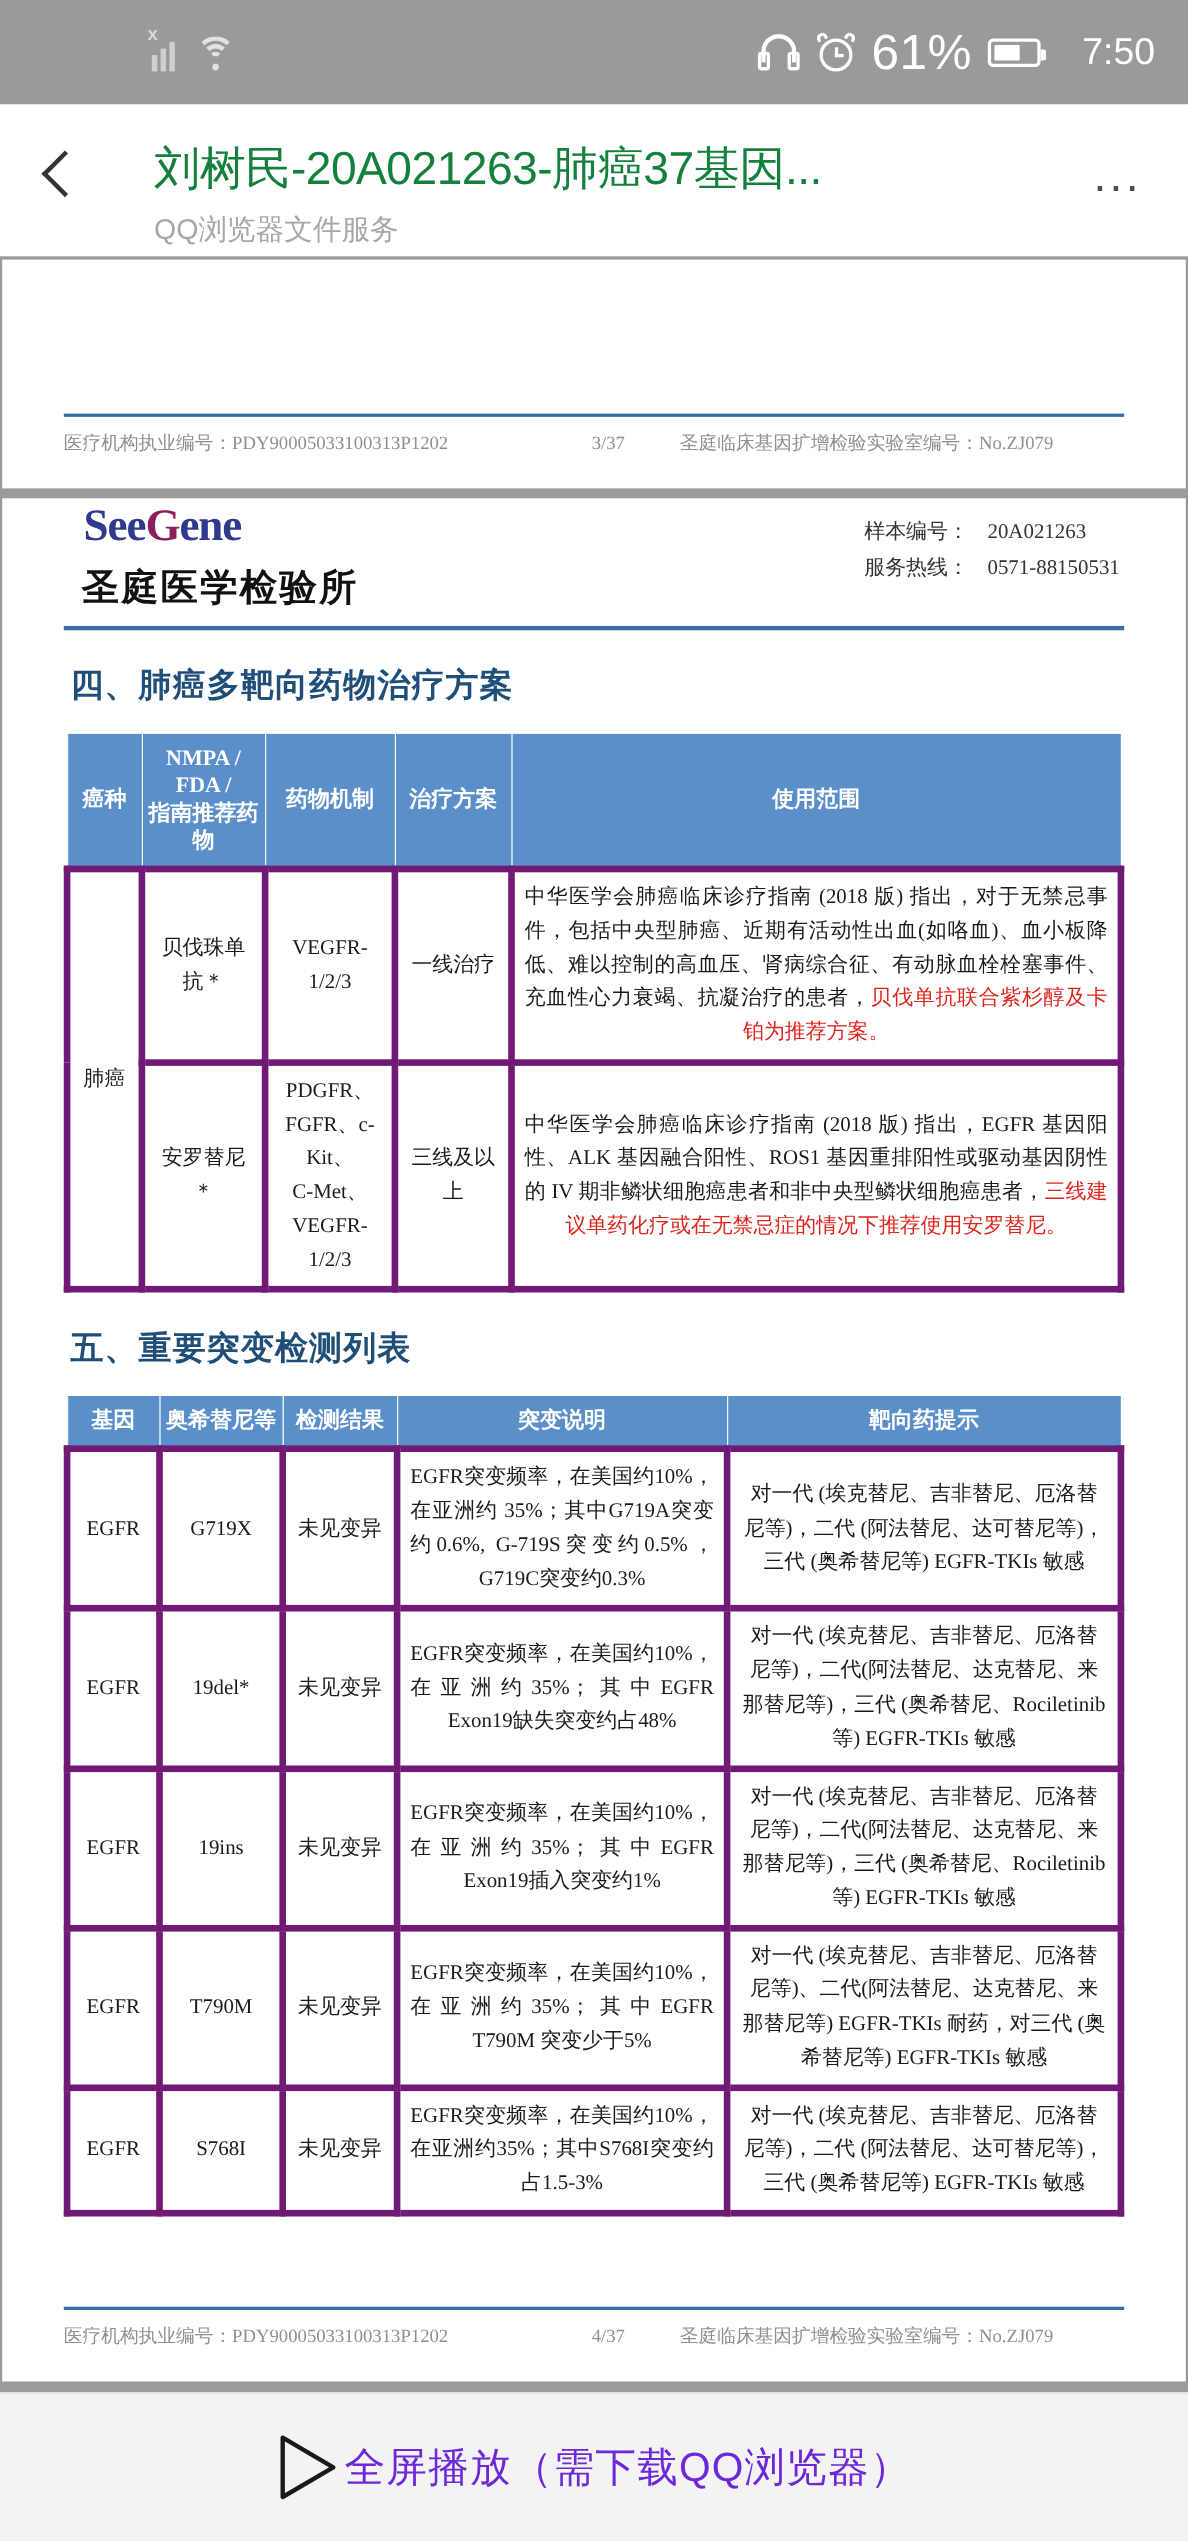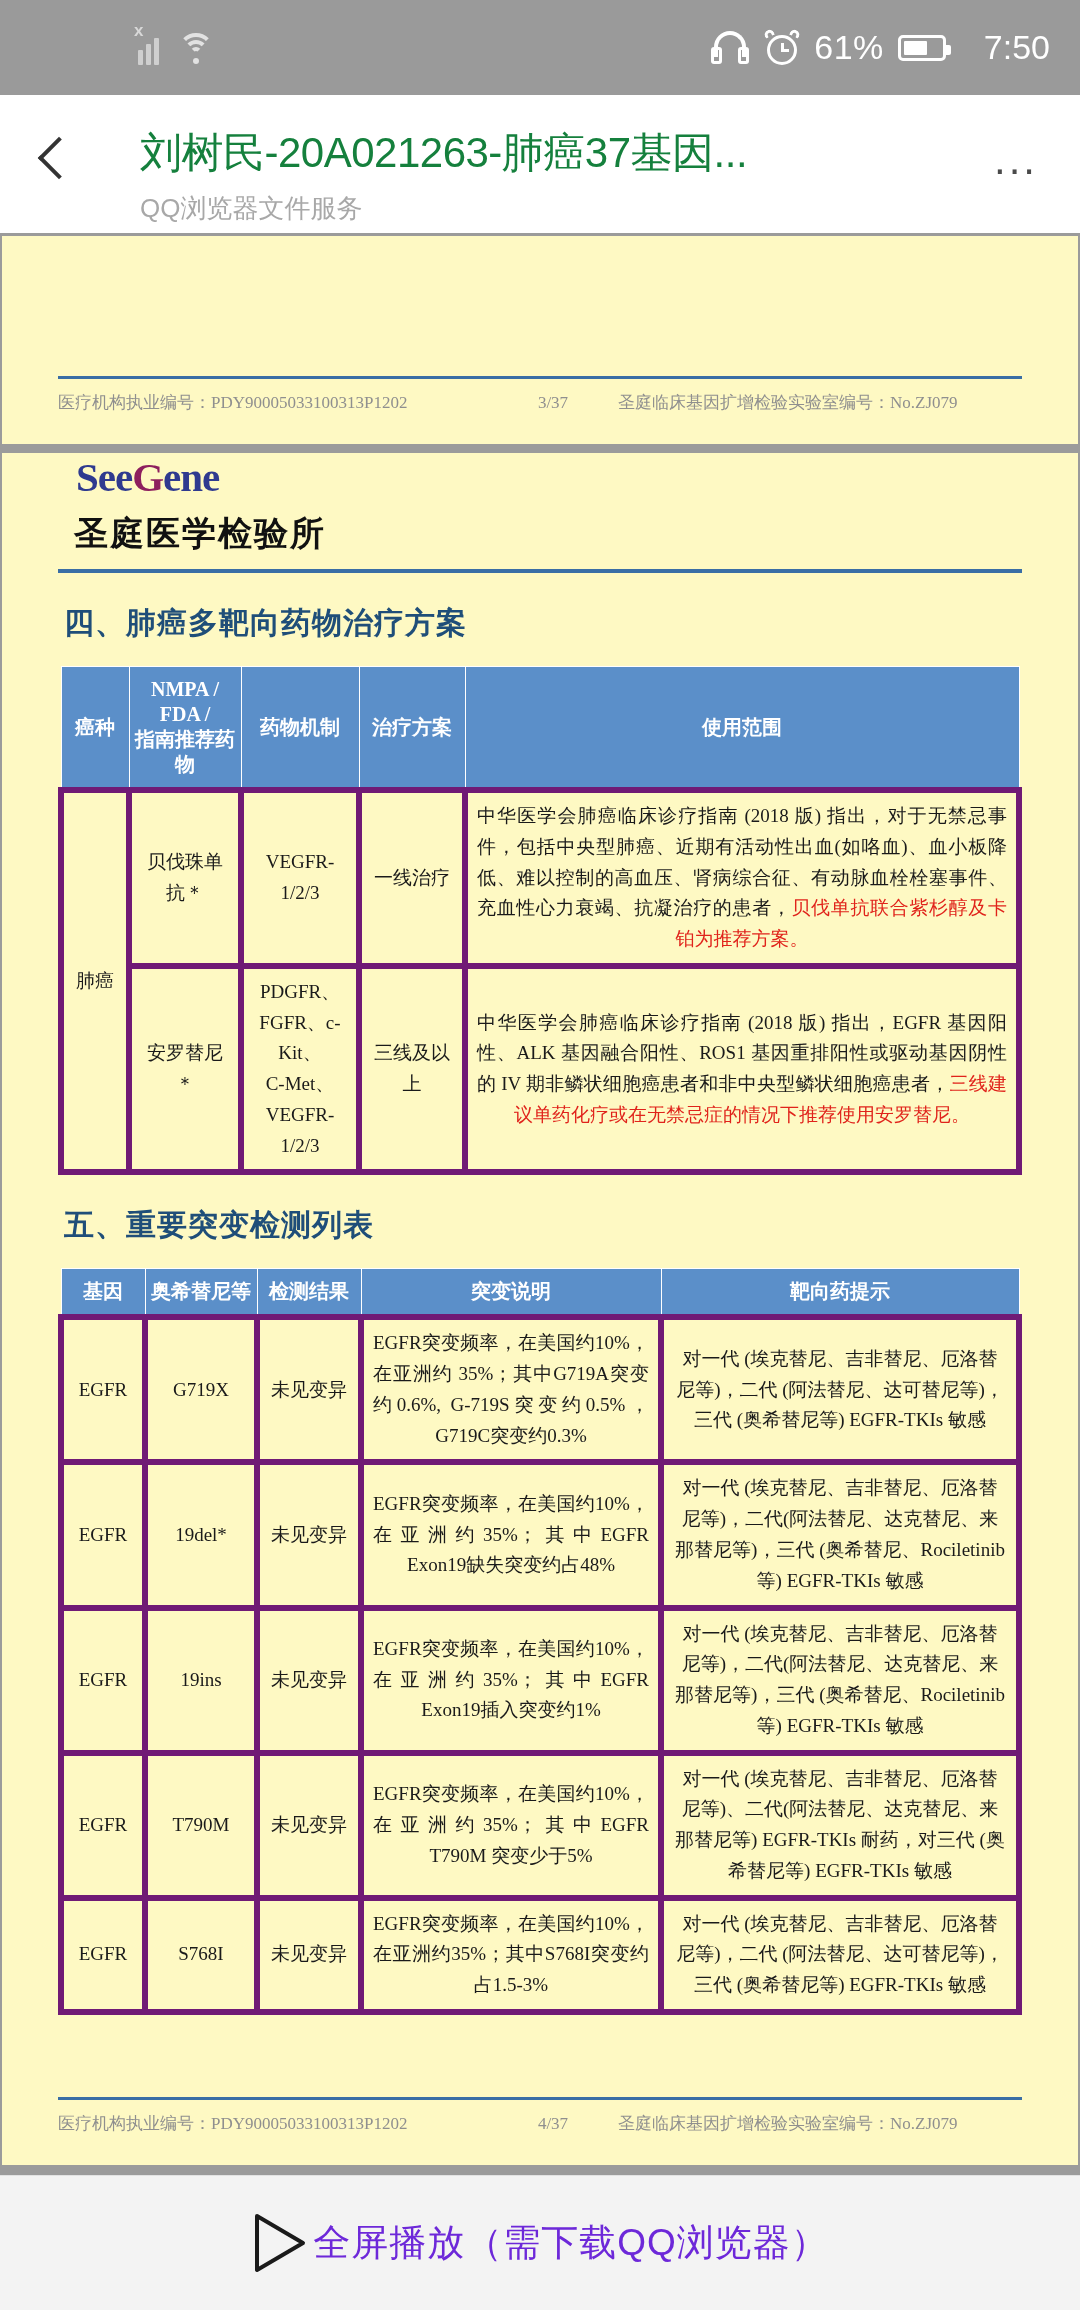--- a/index.html
+++ b/index.html
@@ -40,36 +40,36 @@
   .hdph .earL { left: 1px; }
   .hdph .earR { right: 1px; }
   .alarm { position: relative; width: 36px; height: 36px; }
   .alarm .face { position: absolute; top: 5px; left: 3px; width: 30px; height: 30px; border: 3px solid #fff; border-radius: 50%; }
   .alarm .hand { position: absolute; background: #fff; }
   .alarm .h1 { top: 13px; left: 17px; width: 3px; height: 9px; }
   .alarm .h2 { top: 19px; left: 17px; width: 8px; height: 3px; }
   .alarm .bl, .alarm .br { position: absolute; top: 0px; width: 10px; height: 7px; border: 3px solid #fff; border-bottom: none; border-radius: 5px 5px 0 0; }
   .alarm .bl { left: 0px; transform: rotate(-25deg); }
   .alarm .br { right: 0px; transform: rotate(25deg); }
-  .sb-pct { font-size: 34px; letter-spacing: 0.5px; }
+  .sb-pct { font-size: 45px; letter-spacing: 0.5px; }
   .batt { position: relative; width: 48px; height: 26px; border: 3px solid #fff; border-radius: 5px; display: flex; align-items: center; }
   .batt .fill { height: 14px; background: #fff; margin-left: 3px; border-radius: 1px; }
   .batt::after { content: ""; position: absolute; right: -8px; top: 7px; width: 5px; height: 10px; background: #fff; border-radius: 0 2px 2px 0; }
   .sb-time { font-size: 34px; margin-left: 24px; }
 
   
   .titlebar { position: absolute; top: 95px; left: 0; width: 1080px; height: 138px; background: #ffffff; }
   .back-chevron { position: absolute; left: 44px; top: 48px; width: 30px; height: 30px; border-left: 4px solid #333; border-bottom: 4px solid #333; transform: rotate(45deg); }
   .title-main { position: absolute; left: 140px; top: 30px; font-size: 42px; color: #15803d; letter-spacing: -0.5px; white-space: nowrap; }
   .title-sub { position: absolute; left: 140px; top: 96px; font-size: 26px; color: #a8a8a8; }
   .more-dots { position: absolute; right: 42px; top: 55px; font-size: 42px; color: #4a4a4a; letter-spacing: 3px; line-height: 20px; }
 
   
   .docarea { position: absolute; top: 233px; left: 0; width: 1080px; height: 1942px; background: #9b9b9b; overflow: hidden; }
-  .page { background: #fef9c3; width: 1076px; margin: 0 auto; position: relative; }
+  .page { background: #ffffff; width: 1076px; margin: 0 auto; position: relative; }
   .page-a { height: 208px; margin-top: 3px; }
   .page-b { height: 1712px; margin-top: 9px; }
 
   .pg-inner { position: absolute; left: 56px; right: 56px; top: 0; bottom: 0; }
 
   
   .pg-footer { position: absolute; left: 56px; right: 56px; bottom: 30px; }
   .pg-footer .rule { height: 3px; background: #3a6ea5; margin-bottom: 12px; }
   .pg-footer .row { display: flex; align-items: center; font-family: "Liberation Serif", "DejaVu Serif", serif; font-size: 17px; color: #8f8f8f; }
   .ft-left { width: 430px; }
@@ -164,20 +164,24 @@
         </div>
       </div>
     </div>
 
     <div class="page page-b">
       <div class="pg-inner">
 
         <div class="letterhead">
           <div class="logo-en"><span>See</span><span class="g">G</span><span>ene</span></div>
           <div class="logo-cn">圣庭医学检验所</div>
+          <div class="head-meta">
+            <div><span class="lbl">样本编号：</span><span>20A021263</span></div>
+            <div><span class="lbl">服务热线：</span><span>0571-88150531</span></div>
+          </div>
         </div>
         <div class="head-rule"></div>
 
         <div class="sec-title">四、肺癌多靶向药物治疗方案</div>
 
         <table class="rpt">
           <colgroup>
             <col style="width:68px">
               <col style="width:112px">
               <col style="width:118px">

